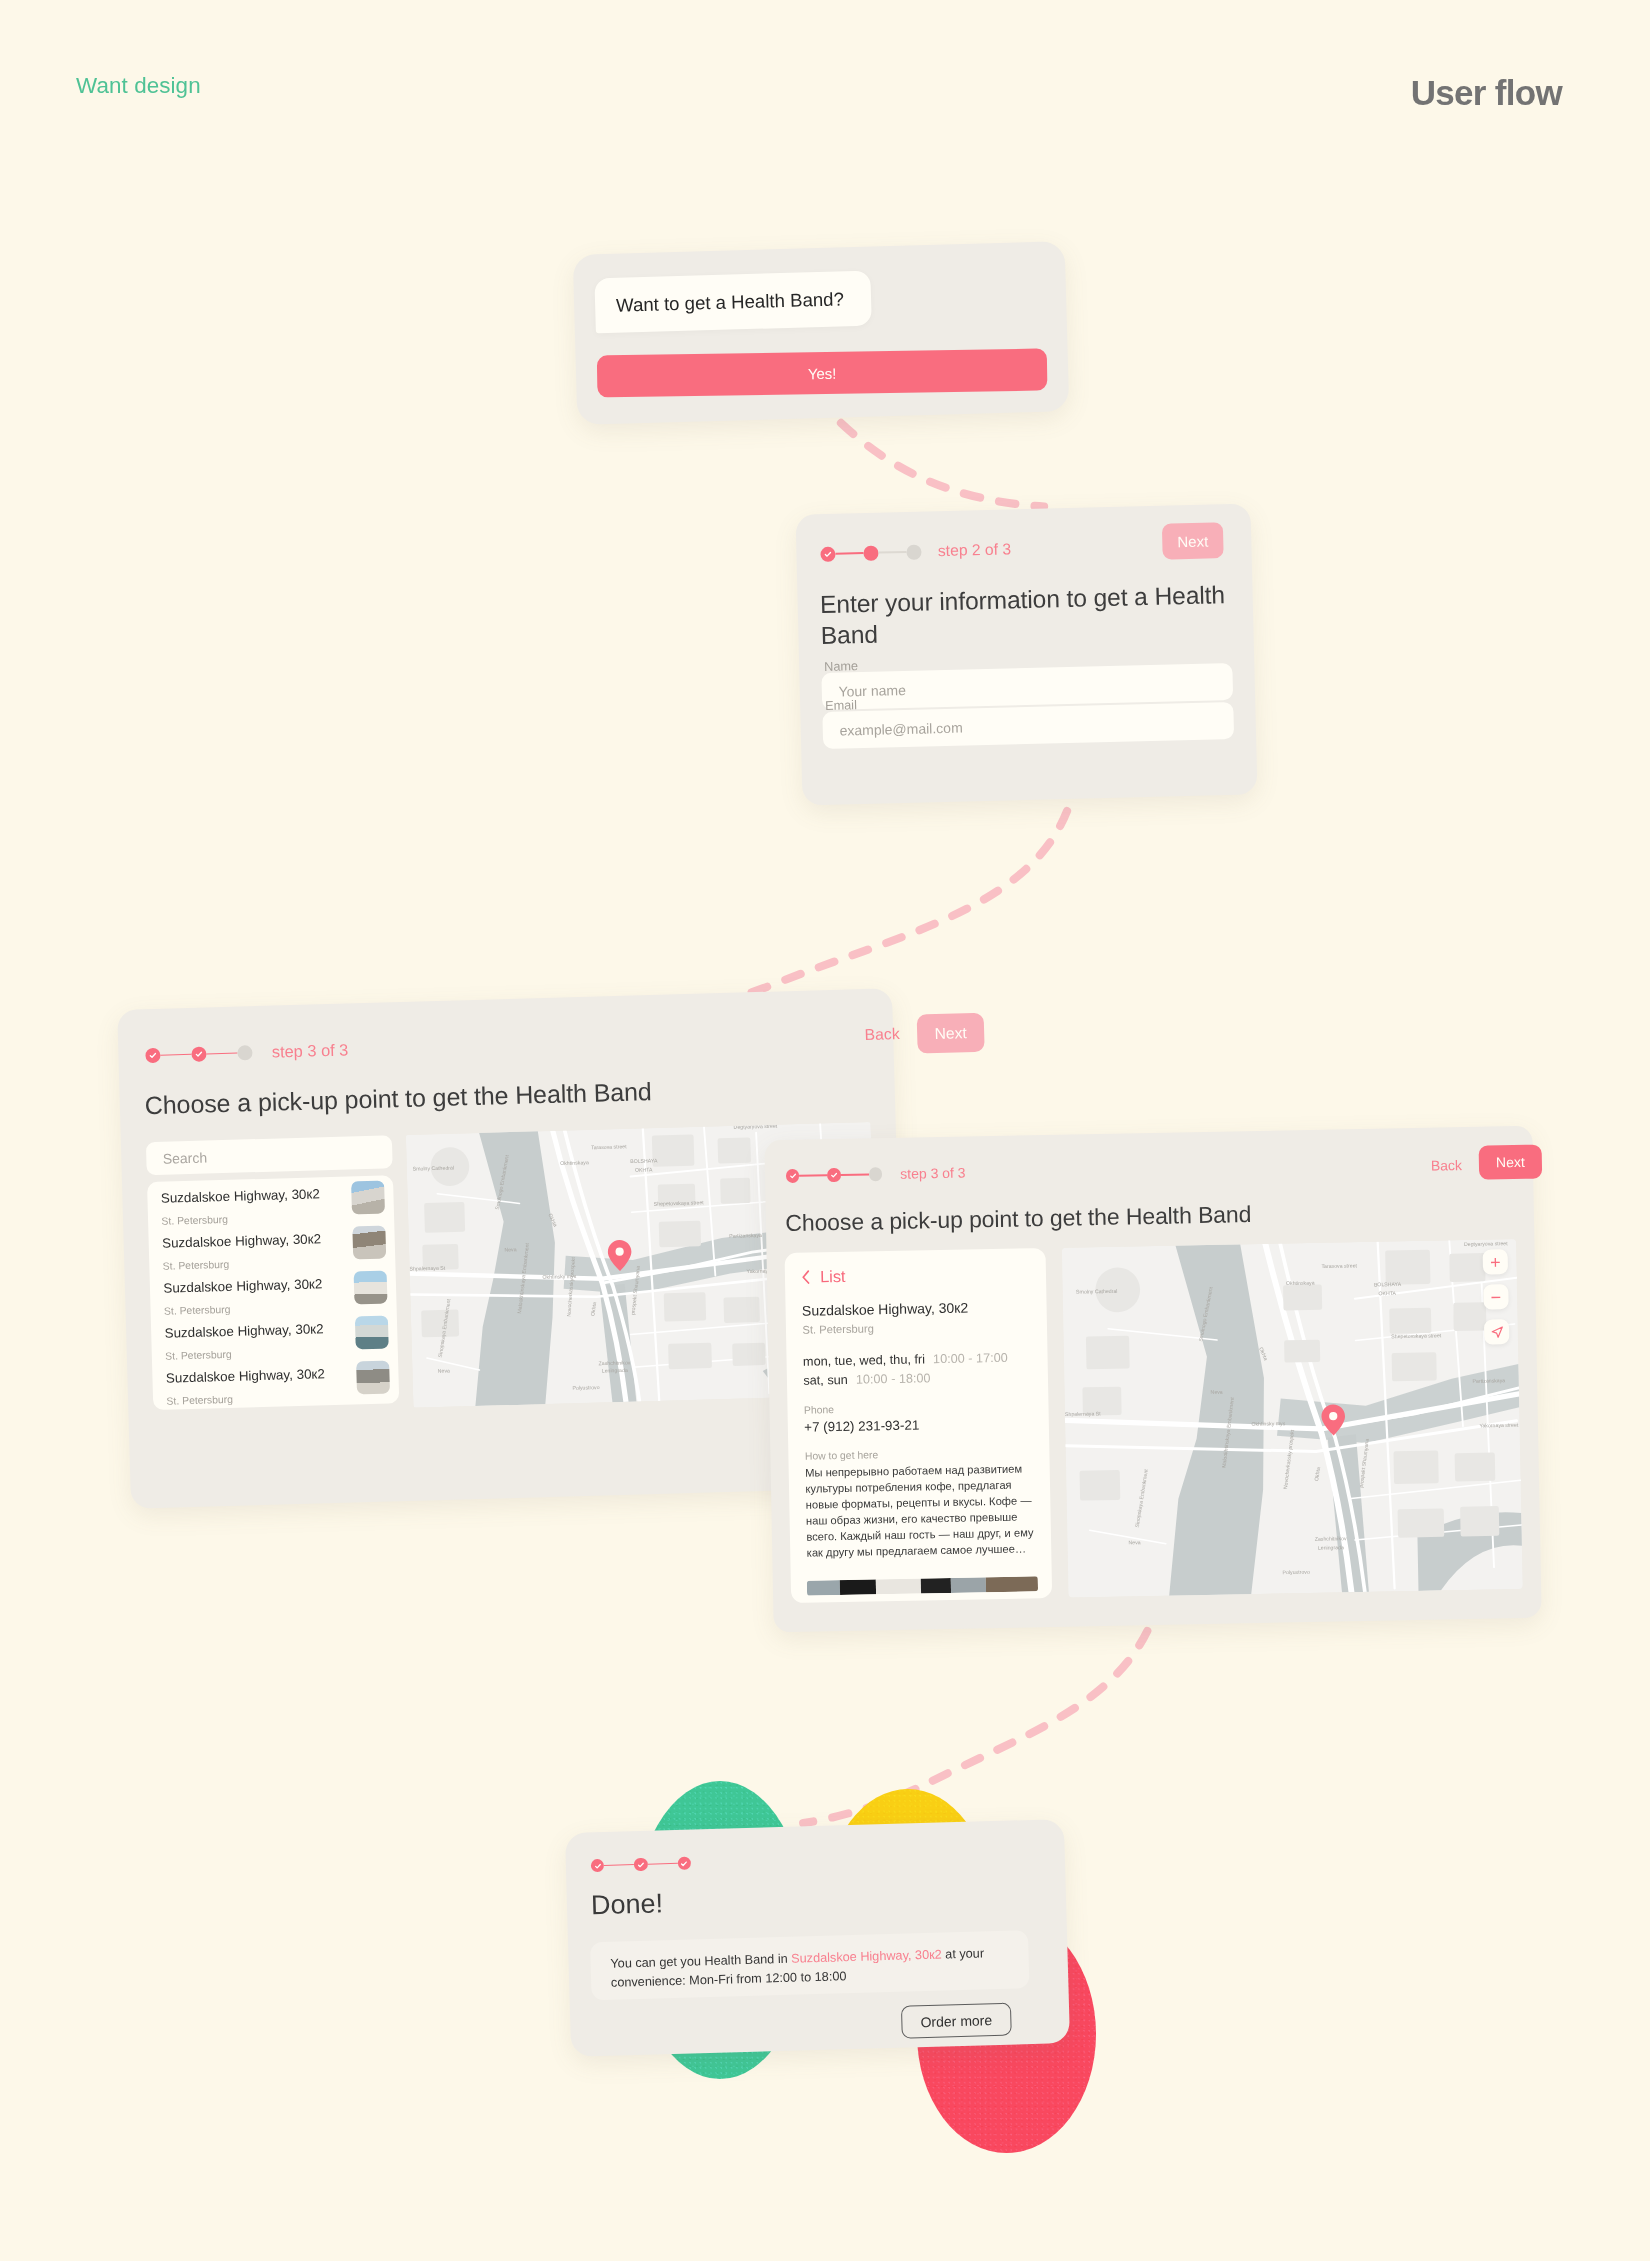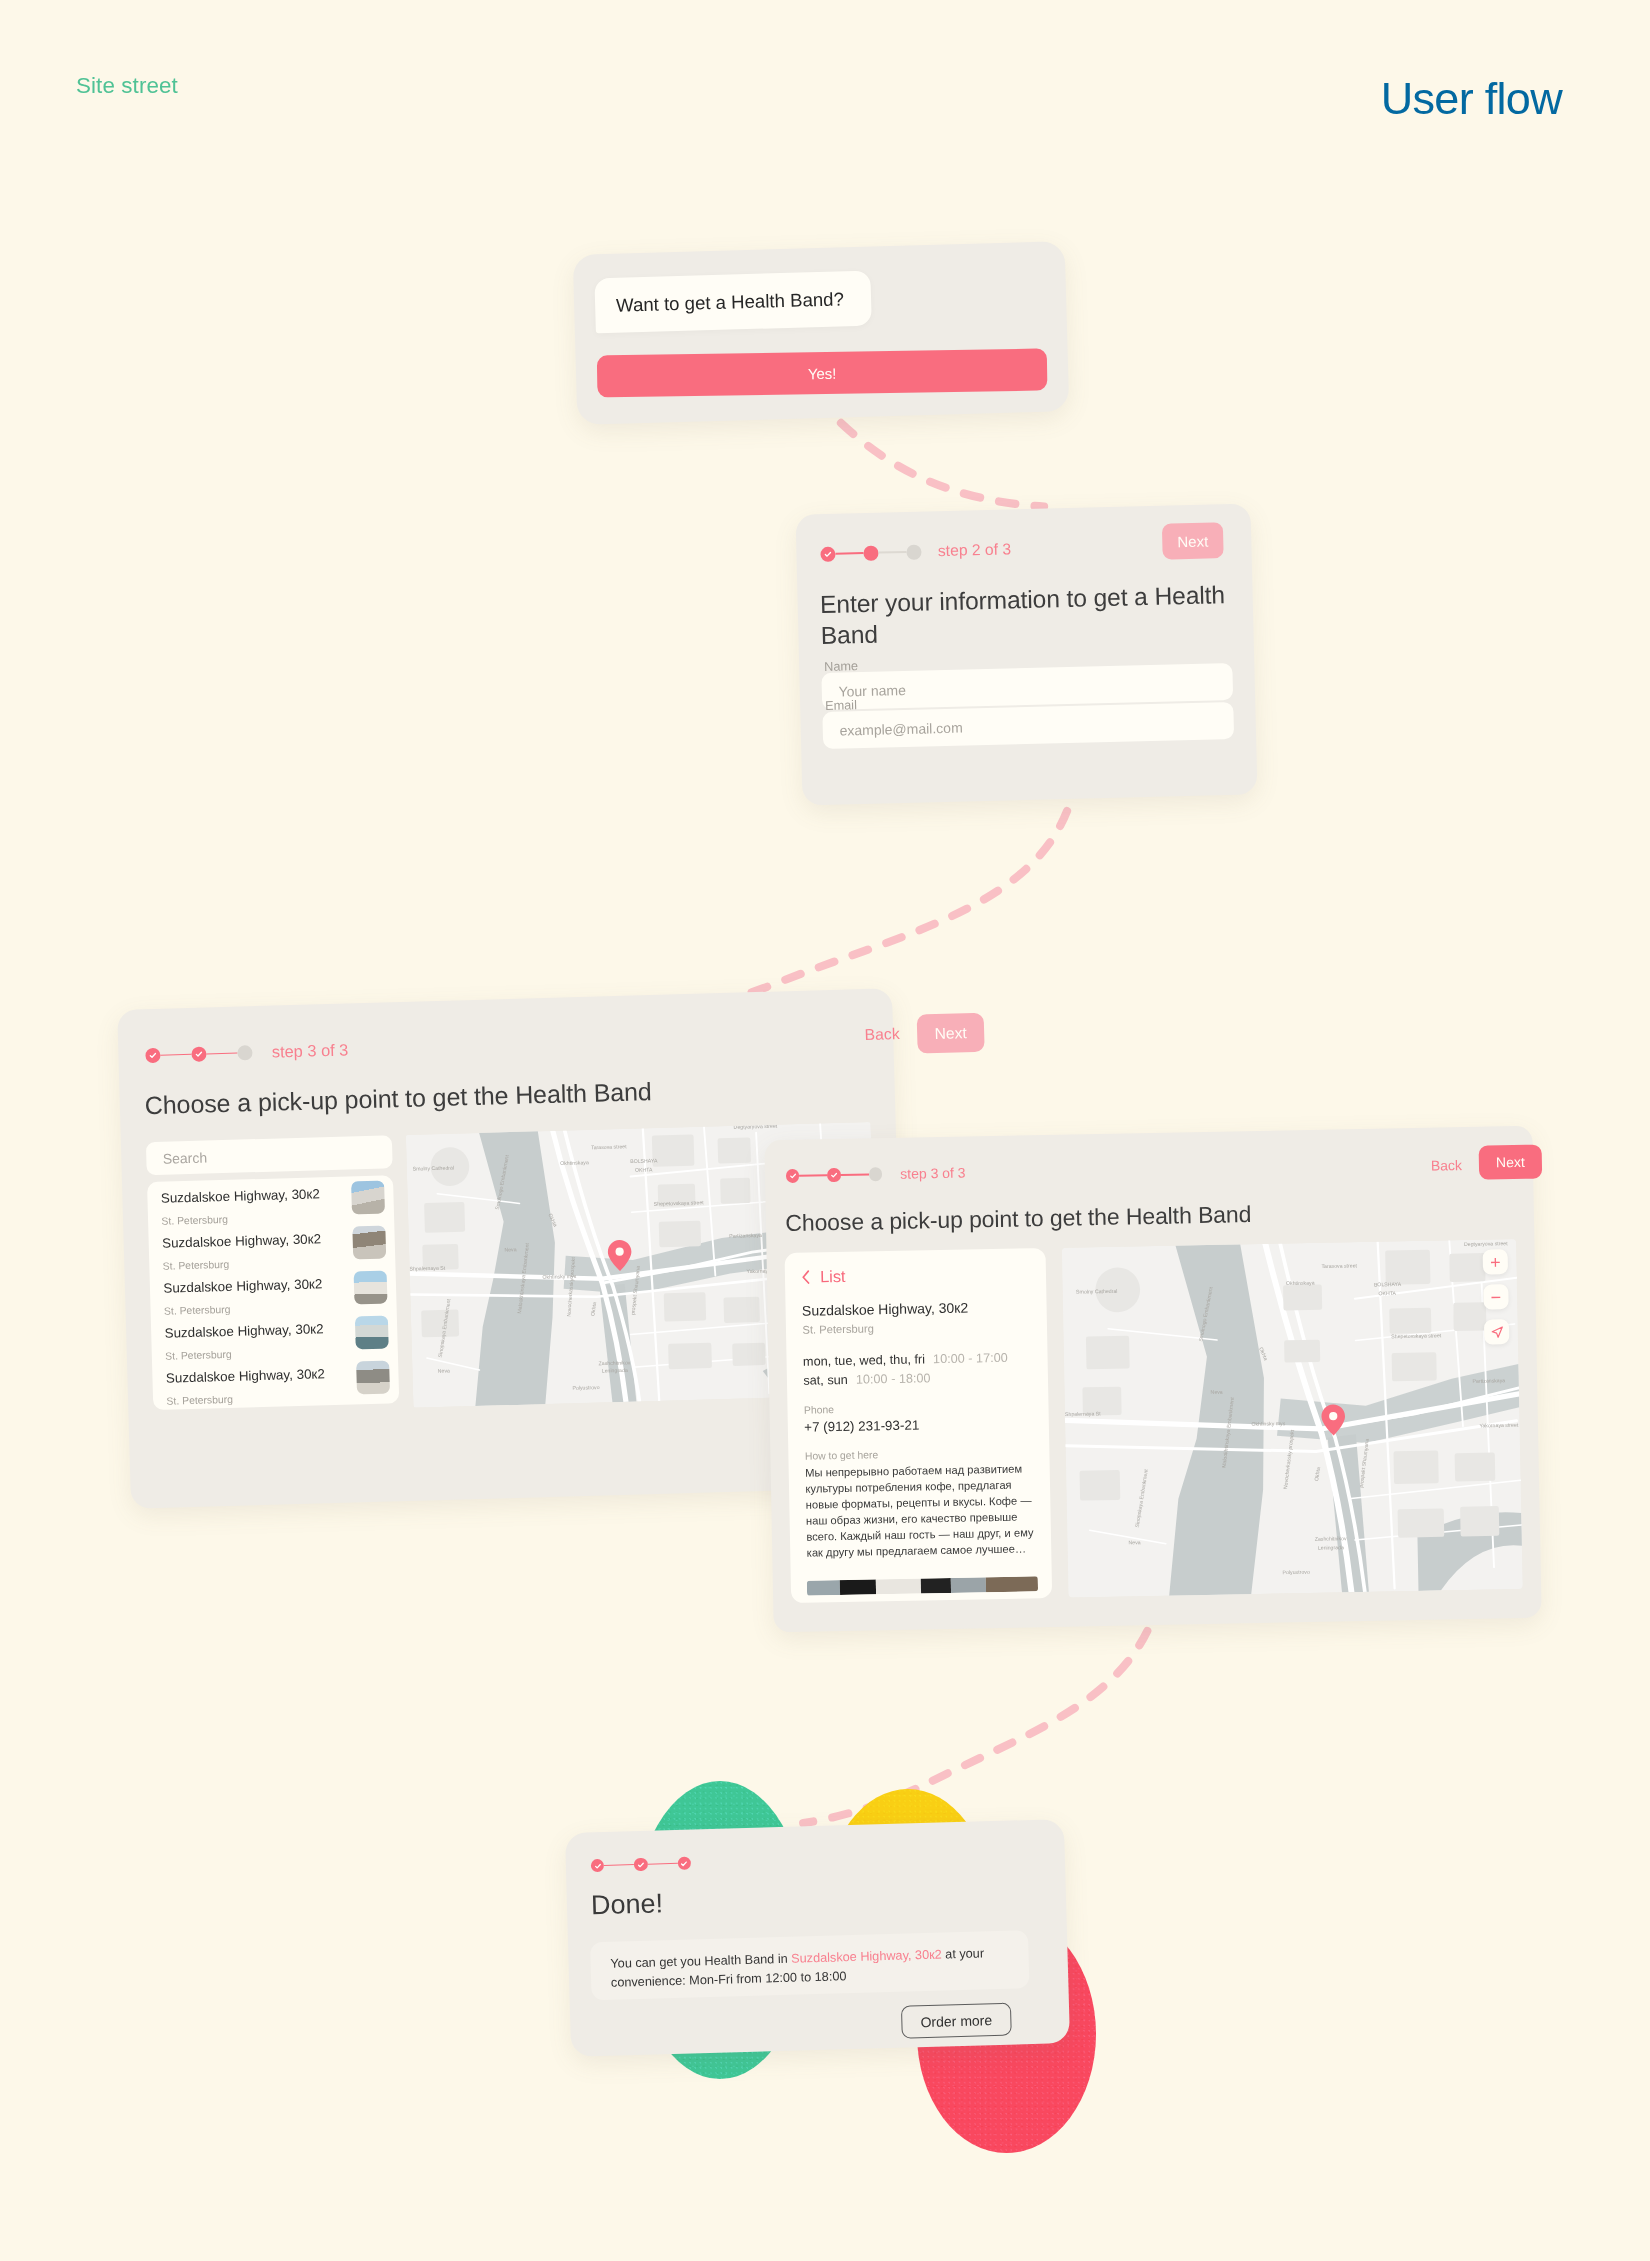--- a/index.html
+++ b/index.html
@@ -13,21 +13,21 @@
   }
   #stage { position: absolute; inset: 0; }
 
   
   .site-design {
     position: absolute; left: 76px; top: 73px;
     font-size: 22.4px; color: #4fc295; letter-spacing: 0.1px;
   }
   .user-flow {
     position: absolute; right: 88px; top: 73px;
-    font-size: 45px; font-weight: normal; color: #0369a1;
+    font-size: 35px; font-weight: bold; color: #737373;
     letter-spacing: -0.7px;
   }
 
   
   .card {
     position: absolute;
     background: #efece6;
     border-radius: 19.4px;
     box-shadow: 0 7.5px 25px rgba(120,110,90,0.10);
   }
@@ -282,21 +282,21 @@
   .ph2 { background: linear-gradient(175deg,#cfd6dc 0 22%,#8f8577 22% 60%,#c9c4bb 60% 100%); }
   .ph3 { background: linear-gradient(180deg,#a9cfe6 0 34%,#e7e4dd 34% 70%,#97938a 70% 100%); }
   .ph4 { background: linear-gradient(180deg,#b9d7e8 0 28%,#d3d8d5 28% 64%,#5e7f86 64% 100%); }
   .ph5 { background: linear-gradient(180deg,#c8d4dc 0 26%,#8e8c85 26% 66%,#d6d2c9 66% 100%); }
 </style>
 </head>
 <body>
 
 <div id="stage">
 
-  <div class="site-design">Site street</div>
+  <div class="site-design">Want design</div>
   <div class="user-flow">User flow</div>
 
   <svg class="conn" style="left:835px;top:417px;width:224px;height:112px;" viewBox="0 0 300 150" width="224" height="112">
     <path d="M8 8 C 70 66, 150 112, 280 120"></path>
   </svg>
   <svg class="conn" style="left:507px;top:805px;width:566px;height:231px;" viewBox="0 0 760 310" width="566" height="231">
     <path d="M752 8 C 700 140, 520 176, 360 240 C 230 290, 120 300, 8 300"></path>
   </svg>
   <svg class="conn" style="left:797px;top:1625px;width:358px;height:216px;" viewBox="0 0 480 290" width="358" height="216">
     <path d="M470 8 C 420 110, 300 150, 180 210 C 120 240, 60 258, 8 266"></path>

